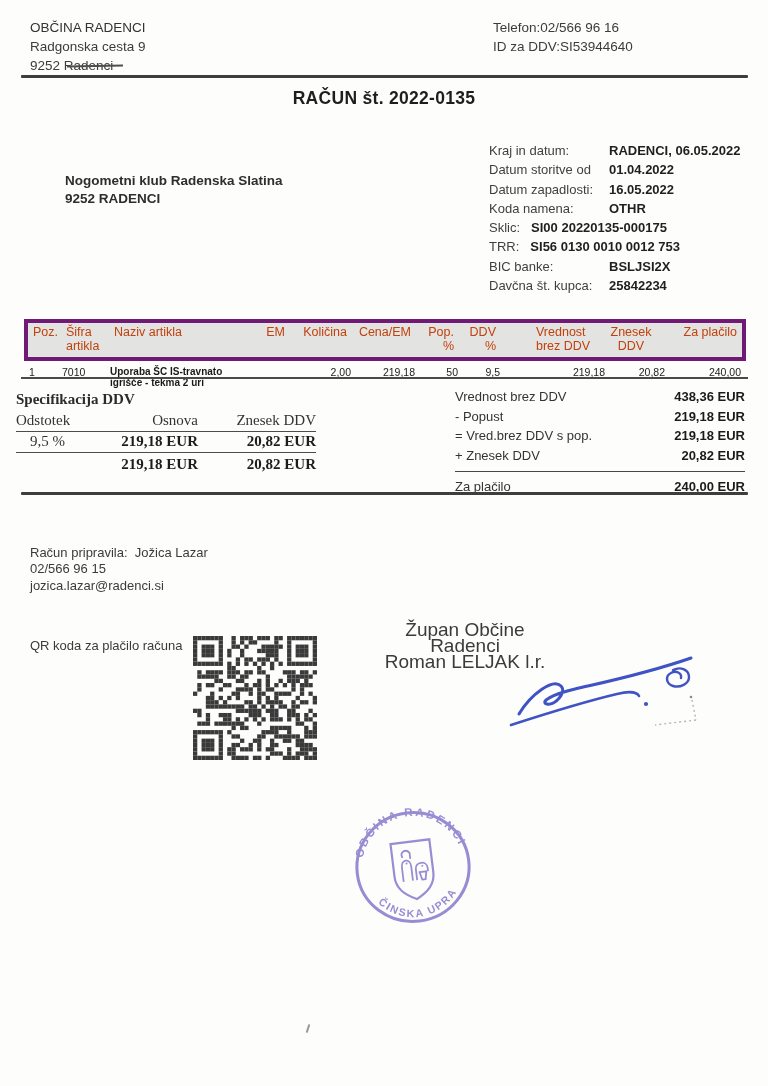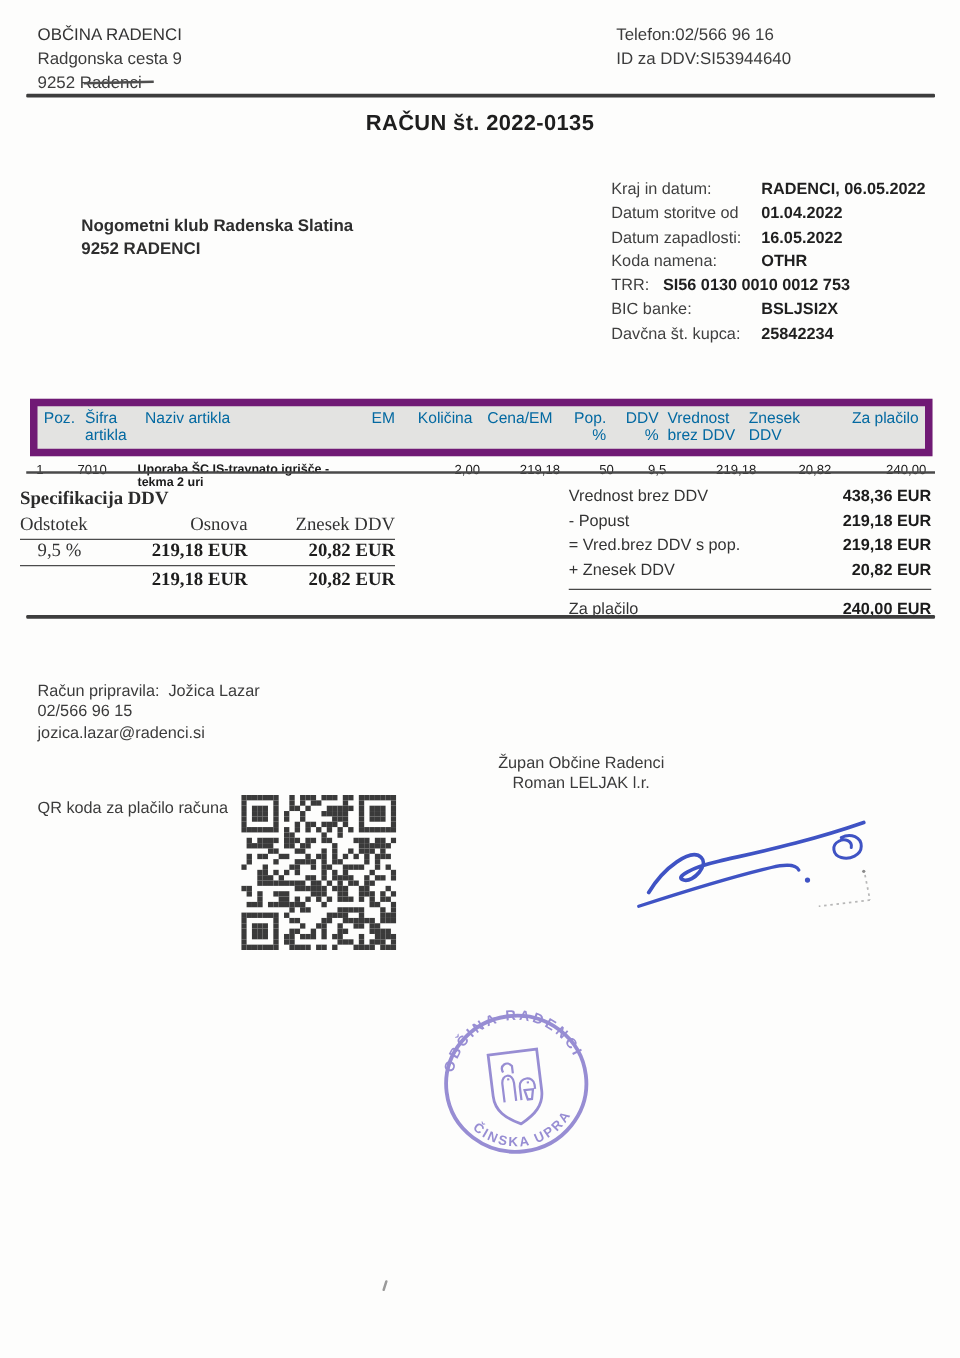--- a/index.html
+++ b/index.html
@@ -28,32 +28,32 @@
   
   .meta { left:489px; top:143px; width:262px; font-size:13px; }
   .meta-row { display:flex; height:19.3px; align-items:baseline; }
   .meta-row .lbl { width:120px; flex:none; color:#3f3f3f; }
   .meta-row.inline .lbl { width:auto; margin-right:11px; }
   .meta-row .val { font-weight:bold; color:#1f1f1f; white-space:nowrap; }
 
   
   .items { left:24px; top:319px; width:722px; }
   .items-head {
-    display:flex; border:6px solid #701a75; background:#e3e3e1;
-    font-size:12.5px; color:#0369a1; padding:2px 2px 4px 2px; min-height:33px;
+    display:flex; border:4px solid #701a75; background:#e3e3e1;
+    font-size:12.5px; color:#c2410c; padding:2px 2px 4px 2px; min-height:33px;
   }
   .items-row { display:flex; font-size:10.5px; color:#222; padding:5px 2px 2px 2px; }
   .cell { white-space:pre-line; }
   .c1{width:36px; padding-left:3px;} .c2{width:48px;} .c3{flex:1; min-width:0;}
   .c4{width:40px; text-align:right;} .c5{width:62px; text-align:right;}
   .c6{width:64px; text-align:right;} .c7{width:43px; text-align:right;}
-  .c8{width:42px; text-align:right;} .c9{width:72px; text-align:right;}
+  .c8{width:42px; text-align:right;} .c9{width:72px; text-align:right;margin-left:33px;}
   .c10{width:60px; text-align:right;} .c11{width:79px; text-align:right; padding-right:3px;}
   .items-head .c9{text-align:left; padding-left:7px;}
-  .items-head .c10{text-align:left;}
+  .items-head .c10{text-align:center;}
   .items-row .c3{font-weight:bold; font-size:10px; color:#1a1a1a;}
   .rule-under-row { left:21px; top:377px; width:727px; height:2px; background:#4a4a4a; }
 
   
   .vatspec { left:16px; top:391px; width:300px; font-size:15px; color:#333;font-family:Liberation Serif, serif; }
   .vatspec .spec-title { font-weight:bold; color:#2b2b2b; margin-bottom:3px; }
   .spec-row { display:flex; padding:1px 0 2px 0;align-items:flex-end; }
   .spec-row .s1{width:70px;} .spec-row .s2{width:112px; text-align:right;} .spec-row .s3{width:118px; text-align:right;}
   .spec-head { border-bottom:1.5px solid #4c4c4c; }
   .spec-data { border-bottom:1.5px solid #4c4c4c; }
@@ -66,21 +66,21 @@
   .tot-row { display:flex; justify-content:space-between; height:19.5px; align-items:baseline; }
   .tot-row .lbl { color:#343434; }
   .tot-row .val { font-weight:bold; color:#1b1b1b; }
   .tot-sep { border-top:1.5px solid #474747; margin-top:4px; }
   .tot-due { padding-top:7px; height:auto; }
   .rule-bottom { left:21px; top:492px; width:727px; height:2.5px; background:#3e3e3e; }
 
   
   .prepared { left:30px; top:545px; font-size:13px; line-height:16.4px; color:#3b3b3b; }
   .prepared .l1 { white-space:pre; }
-  .mayor { left:378px; top:602px; width:174px; text-align:center; font-size:13px; line-height:16px; color:#3b3b3b; }
+  .mayor { left:378px; top:622px; width:174px; text-align:center; font-size:19px; line-height:16px; color:#3b3b3b; }
   .qr-label { left:30px; top:638px; font-size:13px; color:#3b3b3b; }
   .qr-box { left:193px; top:636px; width:124px; height:124px; }
   .signature-box { left:505px; top:648px; width:205px; height:90px; }
   .stamp-box { left:342px; top:799px; width:142px; height:136px; opacity:.92; }
   .slash-artifact { left:307px; top:1024px; width:2px; height:9px; background:#9a9a9a; transform:rotate(18deg); border-radius:1px; }
 </style>
 </head>
 <body>
 
 <div class="abs issuer">
@@ -113,20 +113,24 @@
     <span class="lbl">Datum storitve od</span>
     <span class="val">01.04.2022</span>
   </div>
   <div class="meta-row">
     <span class="lbl">Datum zapadlosti:</span>
     <span class="val">16.05.2022</span>
   </div>
   <div class="meta-row">
     <span class="lbl">Koda namena:</span>
     <span class="val">OTHR</span>
+  </div>
+  <div class="meta-row inline">
+    <span class="lbl">Sklic:</span>
+    <span class="val">SI00 20220135-000175</span>
   </div>
   <div class="meta-row inline">
     <span class="lbl">TRR:</span>
     <span class="val">SI56 0130 0010 0012 753</span>
   </div>
   <div class="meta-row">
     <span class="lbl">BIC banke:</span>
     <span class="val">BSLJSI2X</span>
   </div>
   <div class="meta-row">

